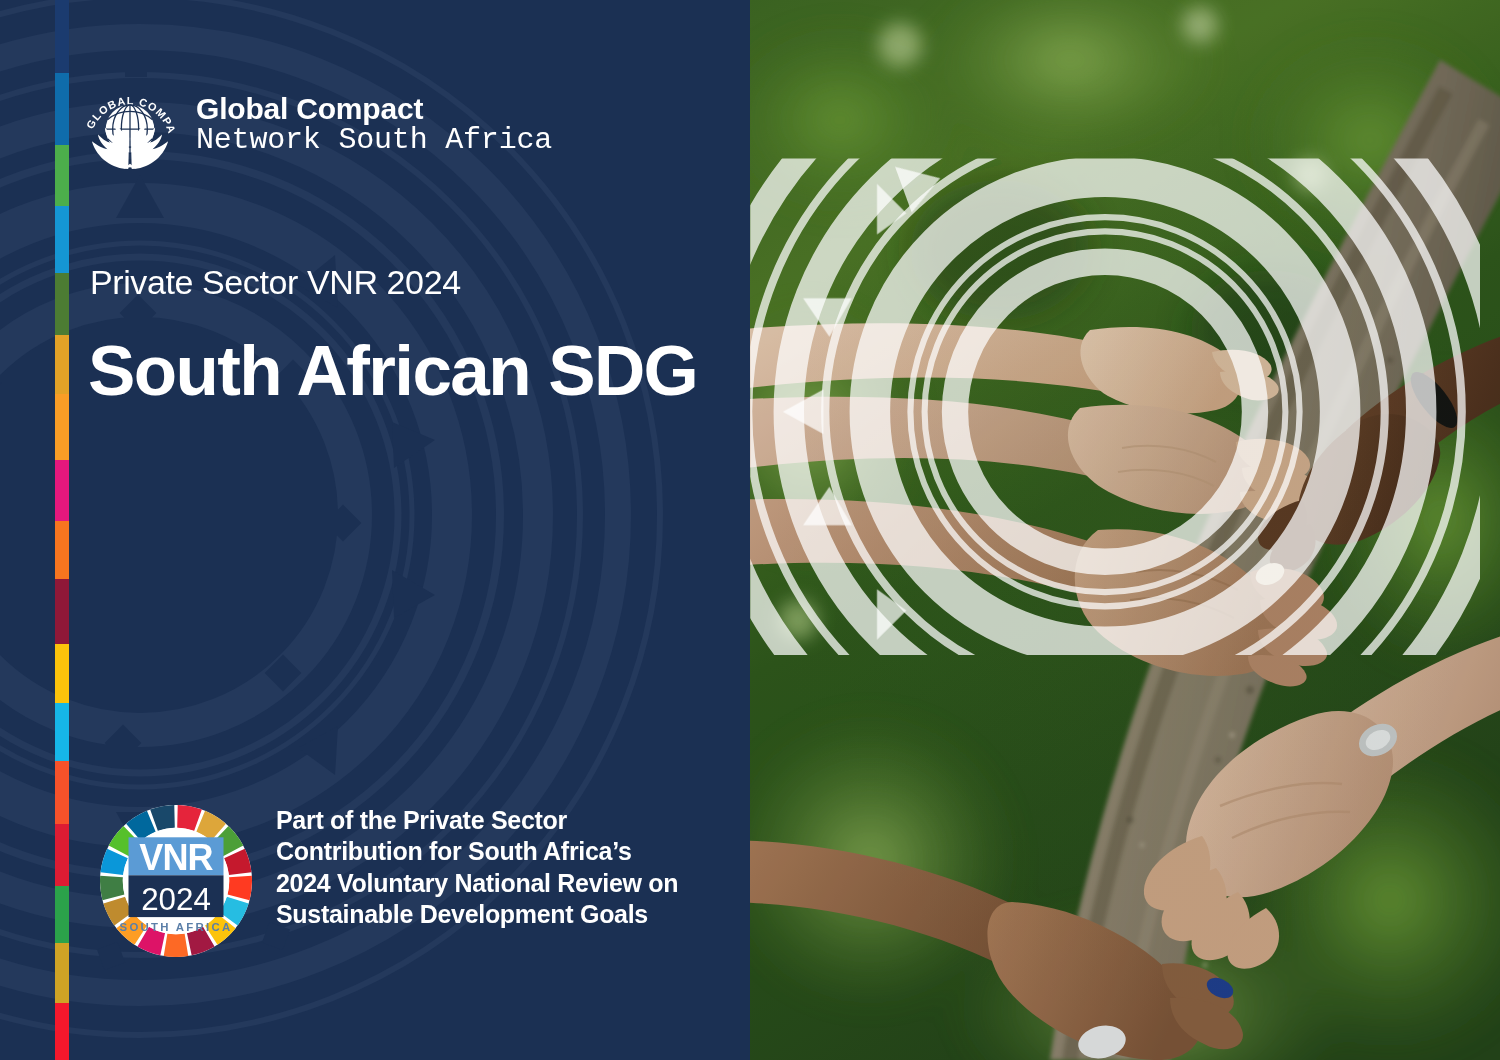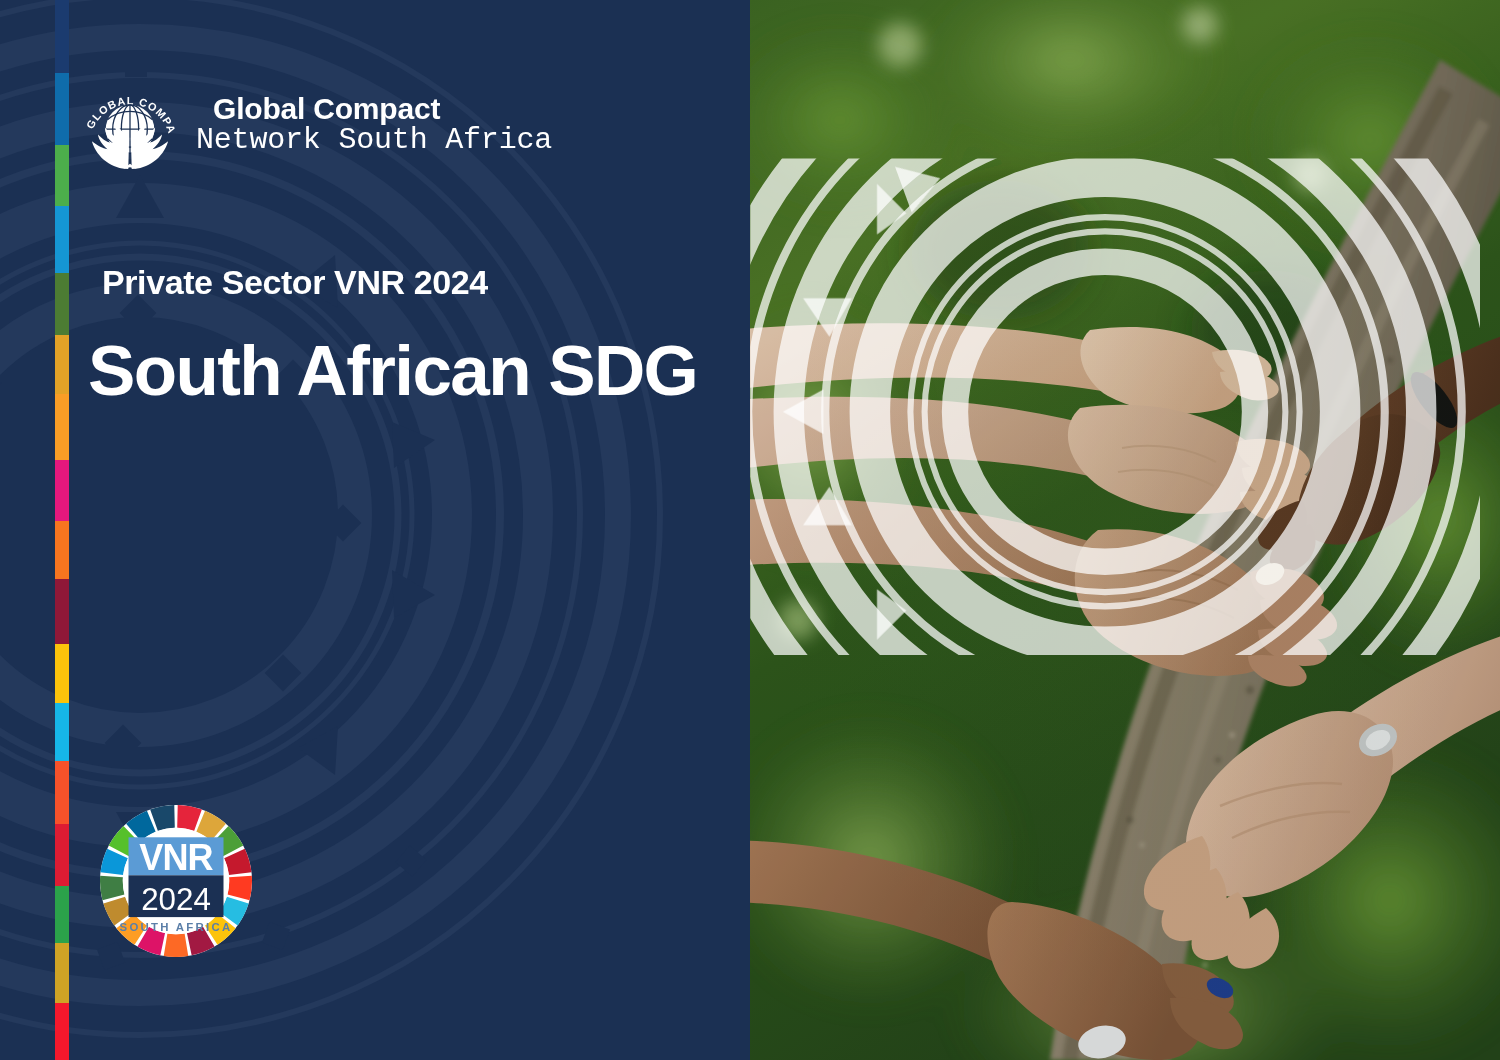--- a/index.html
+++ b/index.html
@@ -40,28 +40,28 @@
   .stripe span { display:block; width:100%; }
 
   
   .ungc-logo {
     position:absolute; left:78px; top:72px;
     display:flex; align-items:center; gap:14px;
     z-index:8;
   }
   .ungc-mark { width:104px; height:104px; flex:0 0 104px; }
   .ungc-words { color:#ffffff; line-height:1.06; padding-top:2px; }
-  .ungc-l1 { font-size:30px; font-weight:bold; letter-spacing:-0.2px;margin-left:17px; }
+  .ungc-l1 { font-size:30px; font-weight:bold; letter-spacing:-0.2px; }
   .ungc-l2 { font-size:30px; font-weight:normal; letter-spacing:-0.2px;font-family:Liberation Mono, monospace; }
 
   
   .kicker {
     position:absolute; left:90px; top:263px;
-    color:#ffffff; font-size:34px; font-weight:bold;
-    letter-spacing:-0.4px; z-index:8;margin-left:12px;
+    color:#ffffff; font-size:34px; font-weight:normal;
+    letter-spacing:-0.4px; z-index:8;
   }
   .main-title {
     position:absolute; left:88px; top:335px;
     width:650px; color:#ffffff;
     font-size:71px; font-weight:bold;
     line-height:1.02; letter-spacing:-1.6px; z-index:8;
   }
   .main-title span { display:block; }
 
   
@@ -219,20 +219,26 @@
             <path d="M -52.54048790802393 -60.328244880709 A 80 80 0 0 1 -30.58431955727004 -73.92292876515911 L -21.40902369008903 -51.746050135611384 A 56 56 0 0 0 -36.77834153561675 -42.2297714164963 Z" fill="#00689d"></path>
             <path d="M -27.199470194733777 -75.23422639414716 A 80 80 0 0 1 -1.8149866858225525 -79.97940874581586 L -1.2704906800757867 -55.985586122071105 A 56 56 0 0 0 -19.039629136313646 -52.66395847590301 Z" fill="#19486a"></path>
           </g>
         <circle cx="80" cy="80" r="56" fill="#ffffff"></circle>
         <rect x="30" y="34" width="100" height="40" fill="#5b9bd5"></rect>
         <rect x="30" y="74" width="100" height="44" fill="#1b3053"></rect>
         <text x="80" y="68" text-anchor="middle" fill="#ffffff" font-size="38" font-weight="bold" font-family="'Liberation Sans', sans-serif" letter-spacing="-1">VNR</text>
         <text x="80" y="110" text-anchor="middle" fill="#ffffff" font-size="33" font-family="'Liberation Sans', sans-serif" letter-spacing="0">2024</text>
         <text x="80" y="133" text-anchor="middle" fill="#5b7fa8" font-size="12" font-weight="bold" font-family="'Liberation Sans', sans-serif" letter-spacing="2.4">SOUTH AFRICA</text>
       </svg>
+      <div class="footer-text">
+        <span>Part of the Private Sector</span>
+        <span>Contribution for South Africa’s</span>
+        <span>2024 Voluntary National Review on</span>
+        <span>Sustainable Development Goals</span>
+      </div>
     </div>
 
     <div class="stripe">
         <span style="background: rgb(27, 59, 111); flex: 0.0691589 1 0px;"></span>
         <span style="background: rgb(15, 108, 171); flex: 0.0672897 1 0px;"></span>
         <span style="background: rgb(76, 174, 75); flex: 0.0579439 1 0px;"></span>
         <span style="background: rgb(21, 150, 212); flex: 0.0635514 1 0px;"></span>
         <span style="background: rgb(76, 124, 51); flex: 0.0579439 1 0px;"></span>
         <span style="background: rgb(226, 162, 39); flex: 0.0560748 1 0px;"></span>
         <span style="background: rgb(249, 157, 38); flex: 0.0616822 1 0px;"></span>

